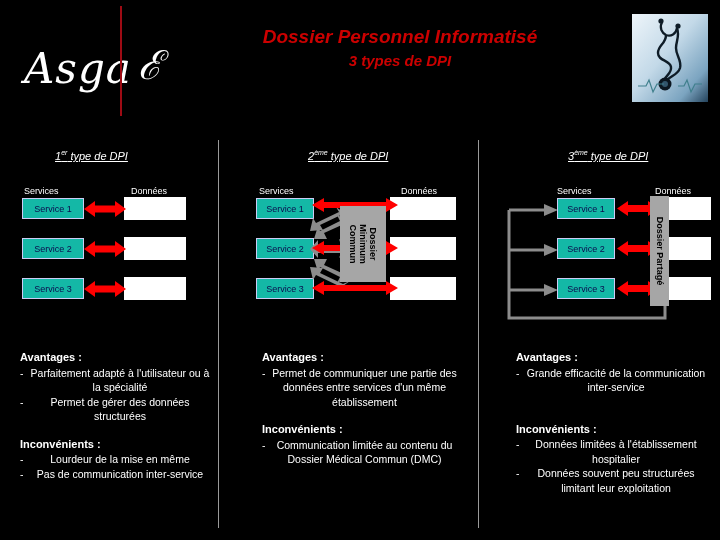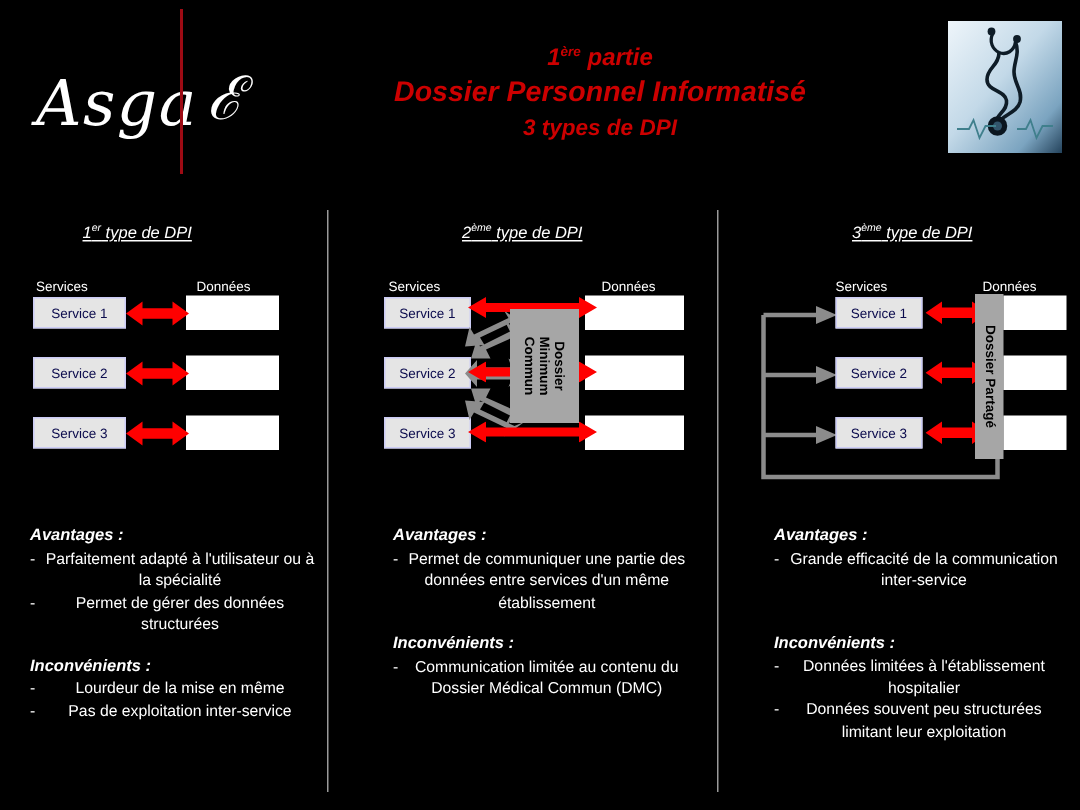--- a/index.html
+++ b/index.html
@@ -64,21 +64,21 @@
   .ct1{left:55px;top:149px;}
   .ct2{left:308px;top:149px;}
   .ct3{left:568px;top:149px;}
 
   .hdr-lbl{
     position:absolute;font-size:9px;color:#ffffff;white-space:nowrap;
   }
 
   
   .svc-box{
-    position:absolute;height:21px;background:#e5e5e5;border:1px solid #ccccf5;
+    position:absolute;height:21px;background:#14b8a6;border:1px solid #ccccf5;
     color:#0b0b4d;font-size:9px;display:flex;align-items:center;
     justify-content:center;box-sizing:border-box;
   }
   .data-box{
     position:absolute;height:23px;background:#ffffff;box-sizing:border-box;
   }
   .gray-bar{
     position:absolute;background:#a6a6a6;box-sizing:border-box;
   }
   .gray-bar .vtext{
@@ -89,21 +89,21 @@
   }
   .gray-bar .vtext.multi{
     transform:translate(-50%,-50%) rotate(90deg);
   }
 
   
   .arrow-svg{position:absolute;}
 
   
   .txt-col{position:absolute;font-size:10.5px;line-height:14.5px;color:#fff;}
-  .txt-col .hd{font-style:italic;font-weight:bold;font-size:11px;margin-bottom:1px;}
+  .txt-col .hd{font-weight:bold;font-size:11px;margin-bottom:1px;}
   .txt-col ul{list-style:none;margin:0 0 0 0;padding:0;text-align:center;}
   .txt-col li{
     position:relative;padding-left:10px;margin-bottom:0px;
   }
   .txt-col li::before{
     content:"-";position:absolute;left:0;top:0;
   }
   .gap{height:13px;}
 </style>
 </head>
@@ -111,21 +111,20 @@
 
 <div class="slide">
 
   <div class="header">
 
     <div class="logo-asga">Asga</div>
     <div class="logo-sep"></div>
     <div class="logo-mark">ℰ</div>
 
     <div class="title-block">
-      <div class="t-part"><span>1</span><sup>ère</sup><span> partie</span></div>
       <div class="t-main">Dossier Personnel Informatisé</div>
       <div class="t-sub">3 types de DPI</div>
     </div>
 
     <div class="photo">
       <svg width="76" height="88" viewBox="0 0 76 88">
         <defs>
           <linearGradient id="bgg" x1="0" y1="0" x2="1" y2="1">
             <stop offset="0" stop-color="#eef5fa"></stop>
             <stop offset="0.45" stop-color="#c3d9e8"></stop>
@@ -258,21 +257,21 @@
   <div class="txt-col" style="left:20px;top:350px;width:190px;">
     <div class="hd">Avantages :</div>
     <ul>
       <li>Parfaitement adapté à l'utilisateur ou à la spécialité</li>
       <li>Permet de gérer des données structurées</li>
     </ul>
     <div class="gap"></div>
     <div class="hd">Inconvénients :</div>
     <ul>
       <li>Lourdeur de la mise en même</li>
-      <li>Pas de exploitation inter-service</li>
+      <li>Pas de communication inter-service</li>
     </ul>
   </div>
 
   <div class="txt-col" style="left:262px;top:350px;width:195px;">
     <div class="hd">Avantages :</div>
     <ul>
       <li>Permet de communiquer une partie des données entre services d'un même établissement</li>
     </ul>
     <div class="gap"></div>
     <div class="hd">Inconvénients :</div>

